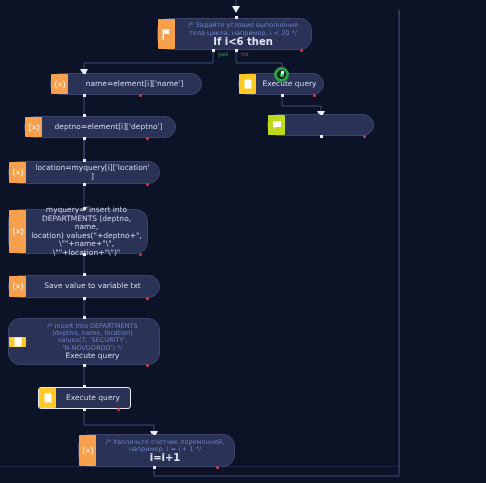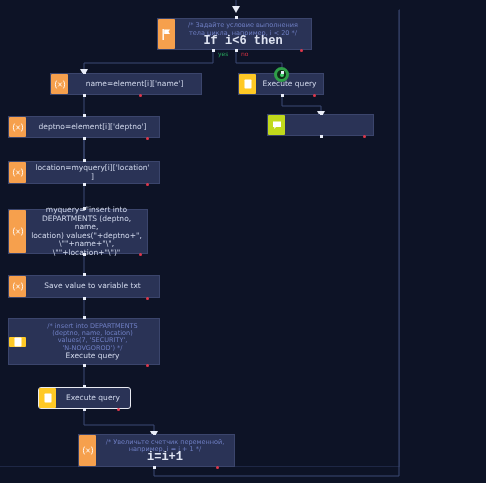--- a/index.html
+++ b/index.html
@@ -19,21 +19,21 @@
     width: 486px; height: 483px;
     pointer-events: none;
   }
   .node {
     position: absolute;
     box-sizing: border-box;
     background: #2a3356;
     border: 1px solid #3b456c;
     display: flex;
     align-items: stretch;
-    border-radius: 0;
+    border-radius: 12px;
   }
   .node.selected {
     border: 1px solid #e8eaf2;
     border-radius: 3px;
   }
   .node-icon {
     width: 17px;
     flex: 0 0 17px;
     display: flex;
     align-items: center;
@@ -61,25 +61,24 @@
     letter-spacing: 0px;
   }
   .node-comment {
     color: #6f7fc4;
     font-size: 6.5px;
     line-height: 7.3px;
     white-space: pre-line;
   }
   .node-code {
     color: #dfe4f2;
-    font-size: 12px;
+    font-size: 10px;
     line-height: 9px;
     font-weight: bold;
     white-space: pre-line;
-    font-family: Liberation Mono, monospace;
   }
   .port {
     position: absolute;
     width: 3px; height: 3px;
     background: #e9edf8;
     border-radius: 0px;
   }
   .port.err {
     background: #e0374b;
     border-radius: 50%;
@@ -211,21 +210,21 @@
       </svg>
     </div>
     <div class="node-body">
       <div class="node-label">name=element[i]['name']</div>
     </div>
   </div>
   <div class="port" style="left:83px; top:71px;"></div>
   <div class="port" style="left:83px; top:94px;"></div>
   <div class="port err" style="left:139px; top:94px;"></div>
 
-  <div class="node" style="left:8px; top:116px; width:152px; height:22px;">
+  <div class="node" style="left:24px; top:116px; width:152px; height:22px;">
     <div class="node-icon ic-var">
       <svg class="icon-glyph" width="12" height="9" viewBox="0 0 12 9" aria-hidden="true">
         <path d="M2.6 0.6 C1 2.4 1 6.6 2.6 8.4" stroke="#ffffff" stroke-width="0.9" fill="none"></path>
         <path d="M9.4 0.6 C11 2.4 11 6.6 9.4 8.4" stroke="#ffffff" stroke-width="0.9" fill="none"></path>
         <path d="M4.3 2.6 L7.7 6.4 M7.7 2.6 L4.3 6.4" stroke="#ffffff" stroke-width="0.9"></path>
       </svg>
     </div>
     <div class="node-body">
       <div class="node-label">deptno=element[i]['deptno']</div>
     </div>

